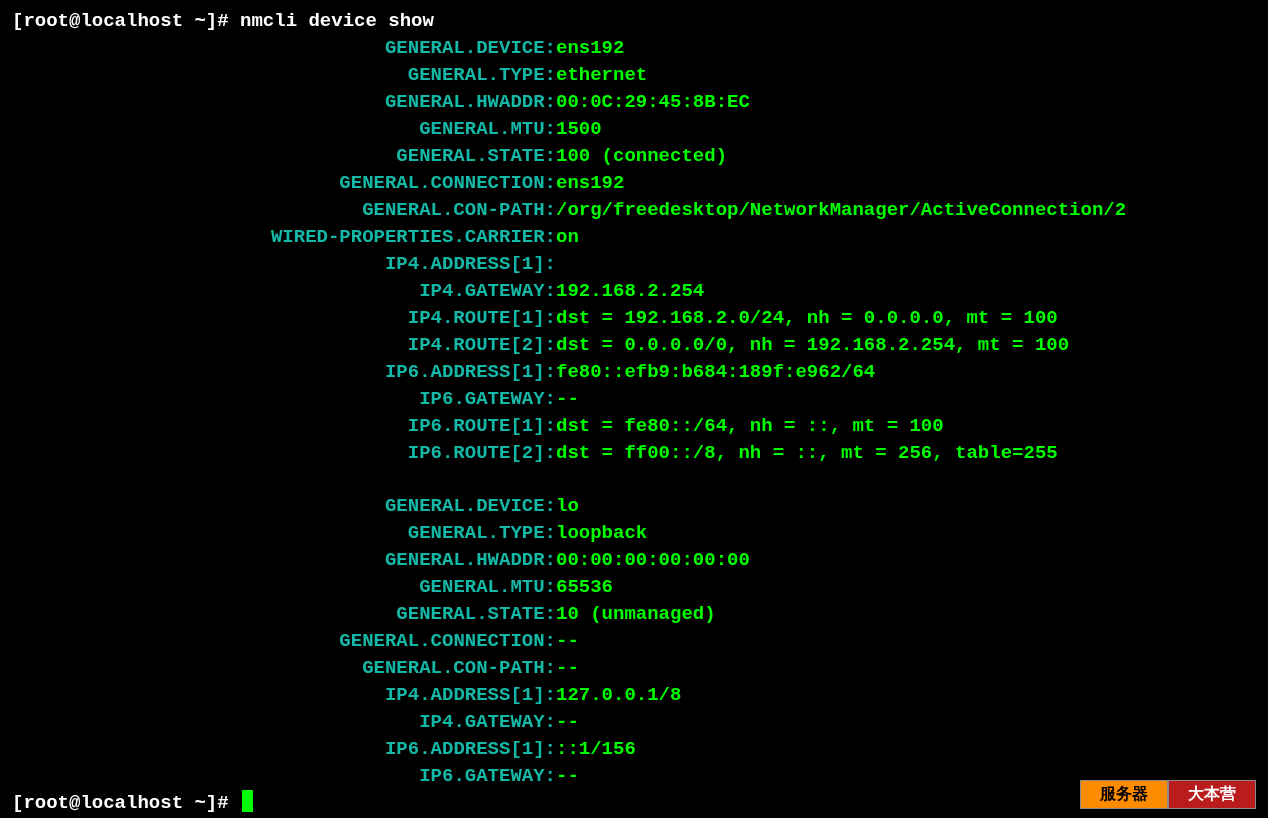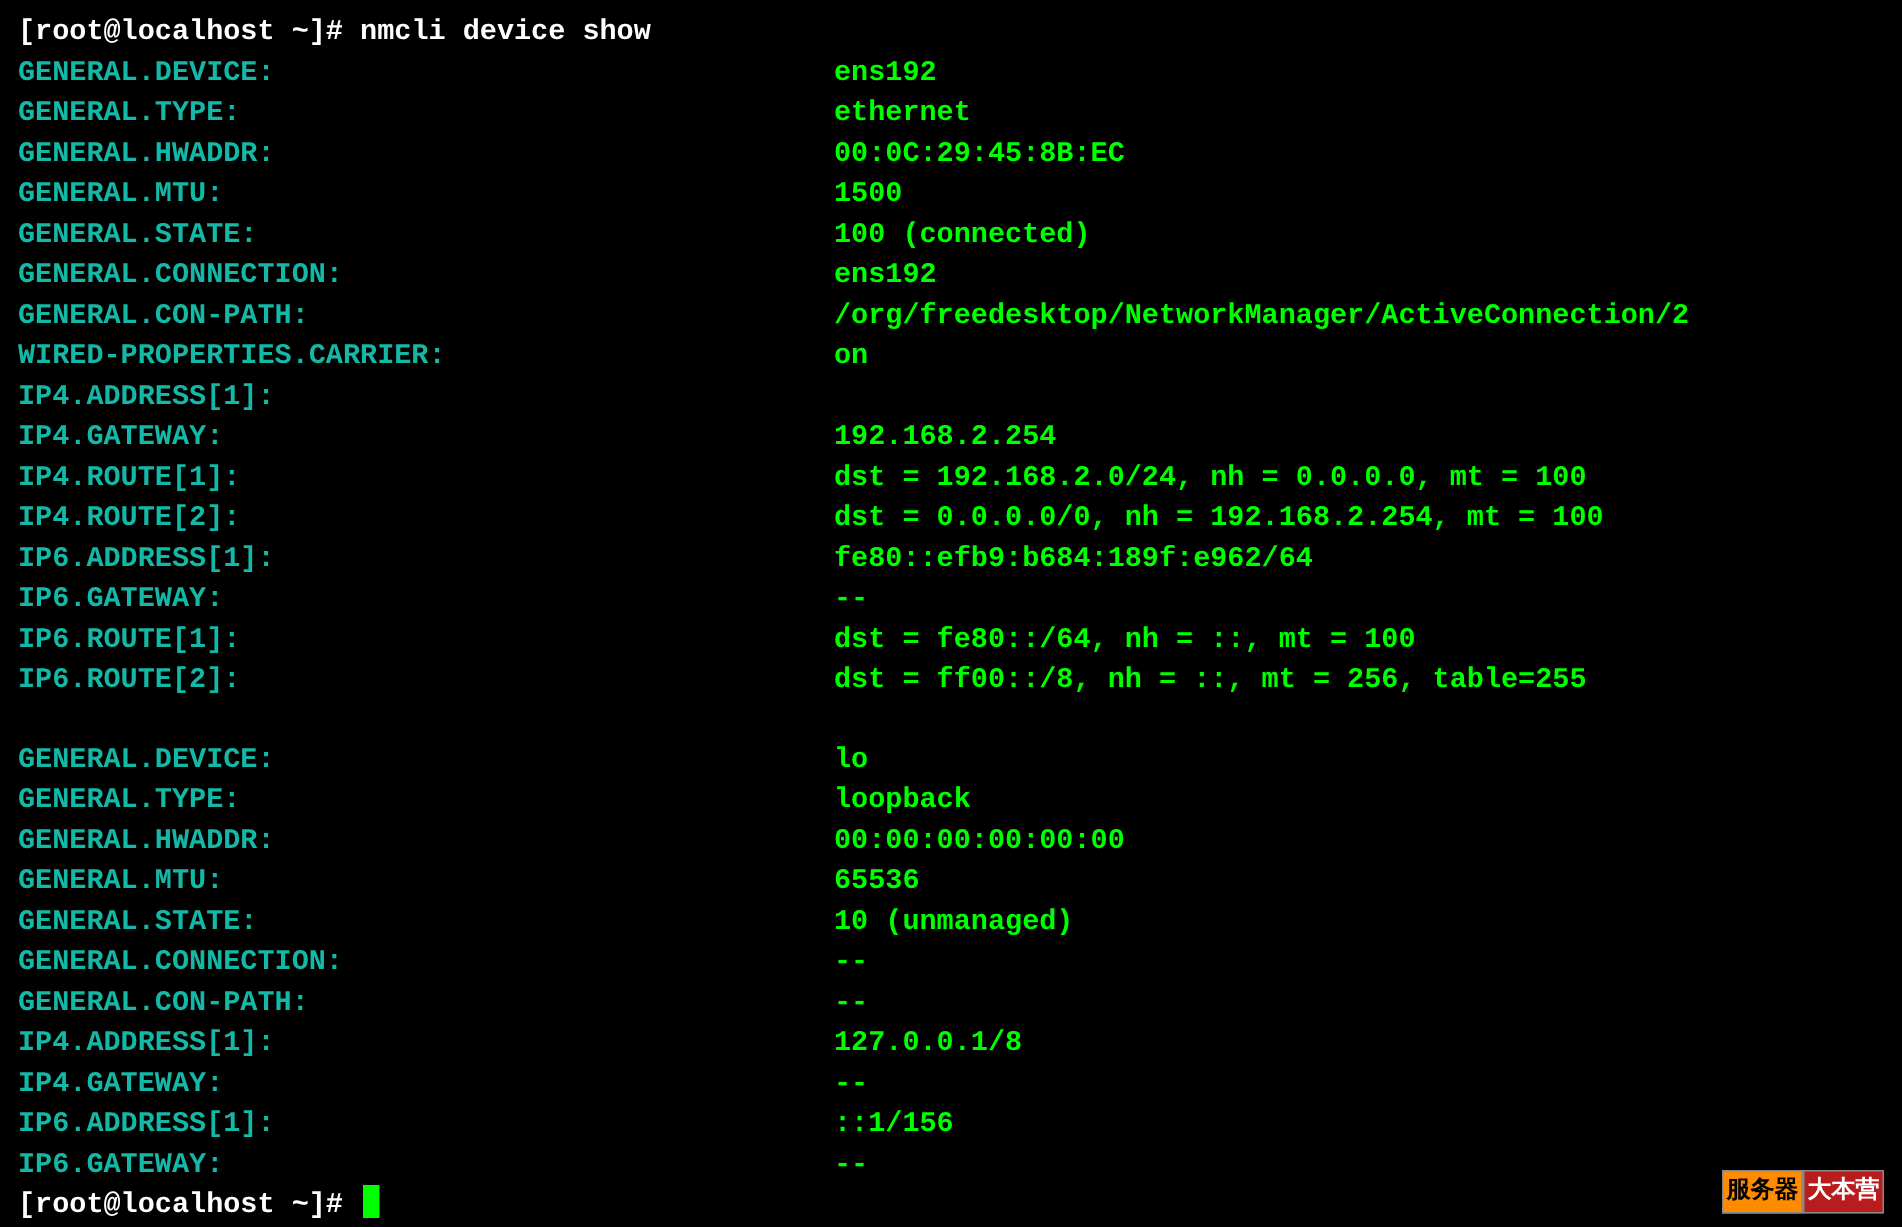--- a/index.html
+++ b/index.html
@@ -16,20 +16,21 @@
       line-height: 1.42;
       padding: 8px 12px;
       width: 1268px;
       height: 818px;
       position: relative;
       overflow: hidden;
     }
     .line {
       white-space: pre;
       display: flex;
+      text-align: right;
     }
     .white {
       color: #ffffff;
     }
     .green {
       color: #00ff00;
     }
     .cyan {
       color: #14b8a6;
     }
@@ -49,21 +50,21 @@
       vertical-align: text-bottom;
       margin-left: 2px;
     }
     .watermark {
       position: absolute;
       bottom: 9px;
       right: 12px;
       display: flex;
     }
     .wm-box {
-      padding: 2px 2px;
+      padding: 2px 19px;
       font-size: 16px;
       font-weight: bold;
       font-family: 'Microsoft YaHei', sans-serif;
       border: 1px solid #888;
     }
     .wm-orange {
       background: #ff8c00;
       color: #000;
     }
     .wm-red {

